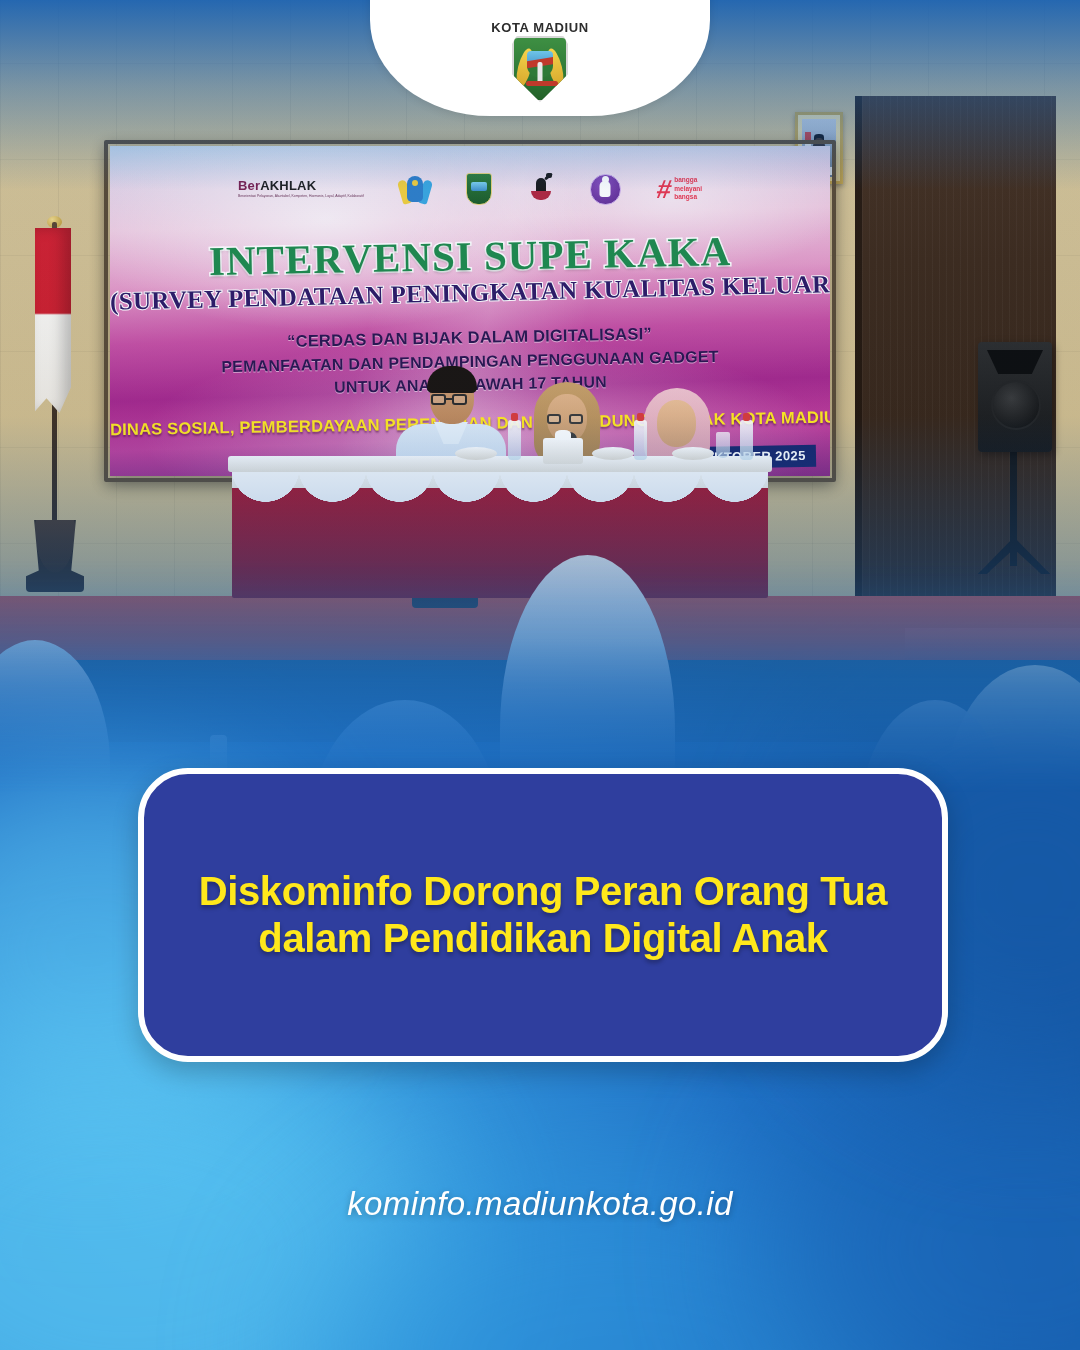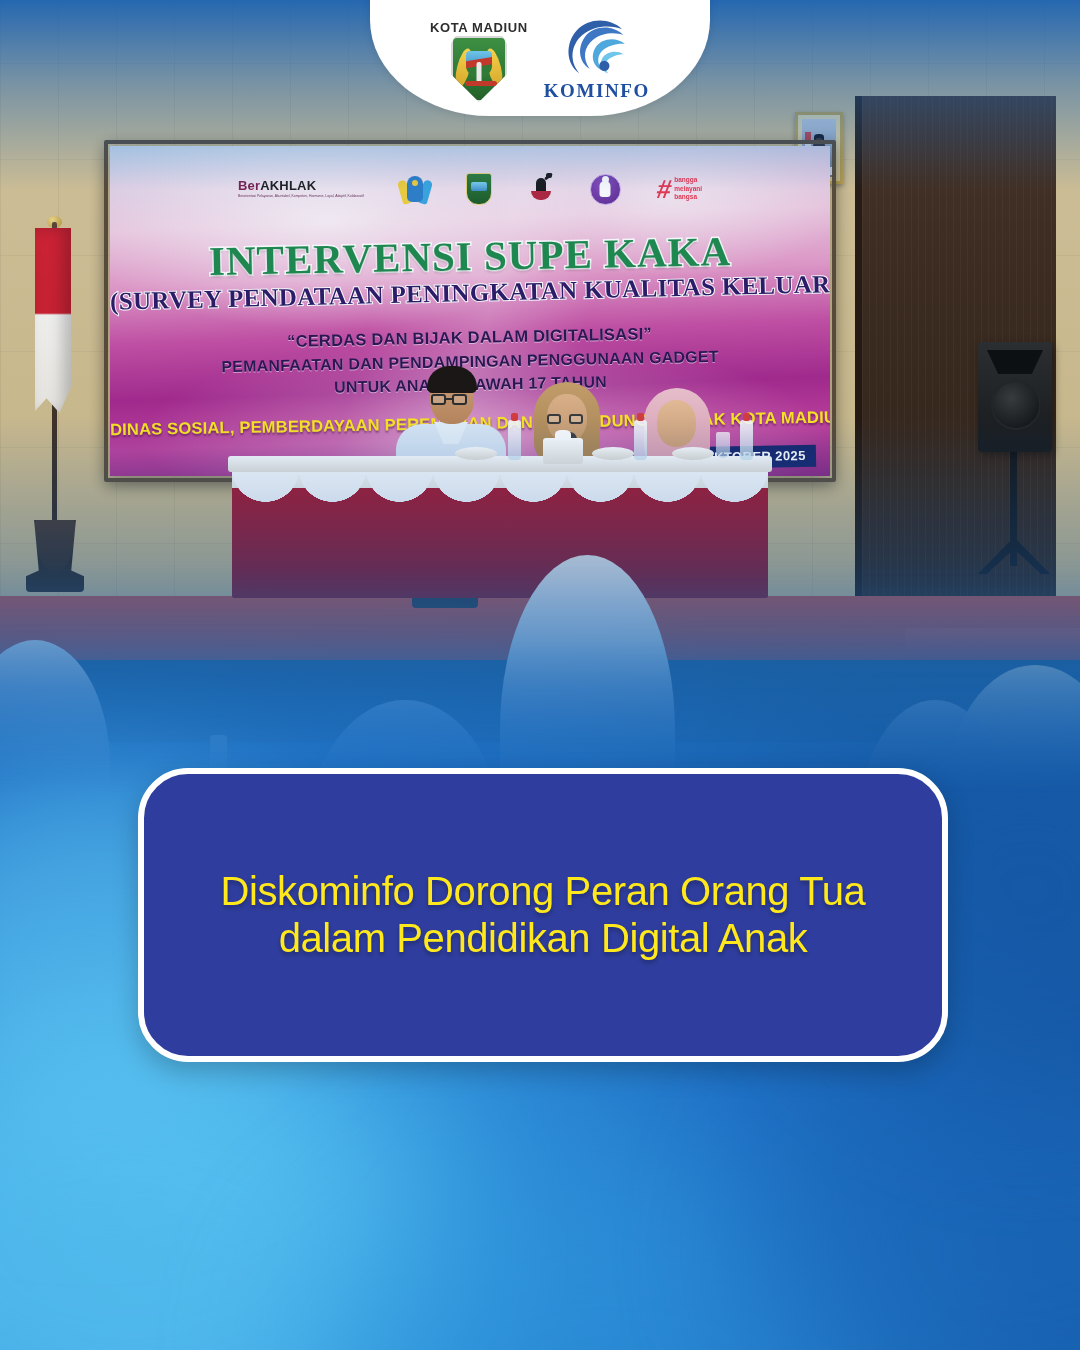--- a/index.html
+++ b/index.html
@@ -508,21 +508,21 @@
     display:flex; flex-direction:column;
     align-items:center; justify-content:center;
     padding:14px 30px 20px;
   }
   .kicker {
     color:#ffffff; font-size:33px; font-weight:600; line-height:1.12;
     text-align:center; letter-spacing:-.2px;
     text-shadow:0 2px 3px rgba(0,0,0,.30);
   }
   .main-head {
-    color:#ffe81b; font-size:40px; font-weight:400; line-height:1.16;
+    color:#ffe81b; font-size:40px; font-weight:700; line-height:1.16;
     text-align:center; letter-spacing:-.4px; margin-top:5px;
     text-shadow:0 3px 4px rgba(0,0,0,.30);
   }
 
   
   #footer-url {
     position:absolute; left:0; right:0; top:1185px;
     text-align:center;
     color:#ffffff; font-size:33px; font-style:italic; font-weight:400;
     letter-spacing:.4px;
@@ -687,32 +687,23 @@
         <div class="kl-text">KOTA MADIUN</div>
         <div class="shield">
           <div class="ear-l"></div>
           <div class="ear-r"></div>
           <div class="inner-shield"></div>
           <div class="tower"></div>
           <div class="ribbon"></div>
         </div>
       </div>
 
-      <div class="kominfo-logo">
-        <svg class="kominfo-mark" viewBox="0 0 100 90">
-          <path d="M84 18 C68 2 38 2 22 20 C6 38 8 66 26 78 C12 62 14 40 30 26 C46 12 70 12 84 18 Z" fill="#2E5FA8"></path>
-          <path d="M86 26 C72 12 46 12 34 28 C22 44 26 64 40 72 C30 58 32 42 45 32 C58 22 76 22 86 26 Z" fill="#3E78C4"></path>
-          <path d="M88 38 C76 28 56 30 48 43 C40 56 46 70 57 74 C49 64 50 52 60 45 C70 38 82 37 88 38 Z" fill="#4FA8DD"></path>
-          <path d="M86 52 C76 46 62 49 57 58 C52 67 57 76 65 78 C59 71 60 63 67 58 C74 53 82 52 86 52 Z" fill="#6FC6EB"></path>
-          <circle cx="60" cy="68" r="7" fill="#2E5FA8"></circle>
-        </svg>
-        <div class="kominfo-word">KOMINFO</div>
-      </div>
 
     </div>
   </div>
 
   <div id="headline-card">
     <div class="main-head">Diskominfo Dorong Peran Orang Tua dalam Pendidikan Digital Anak</div>
   </div>
 
+  <div id="footer-url">kominfo.madiunkota.go.id</div>
 
 </div>
 
 </body></html>

